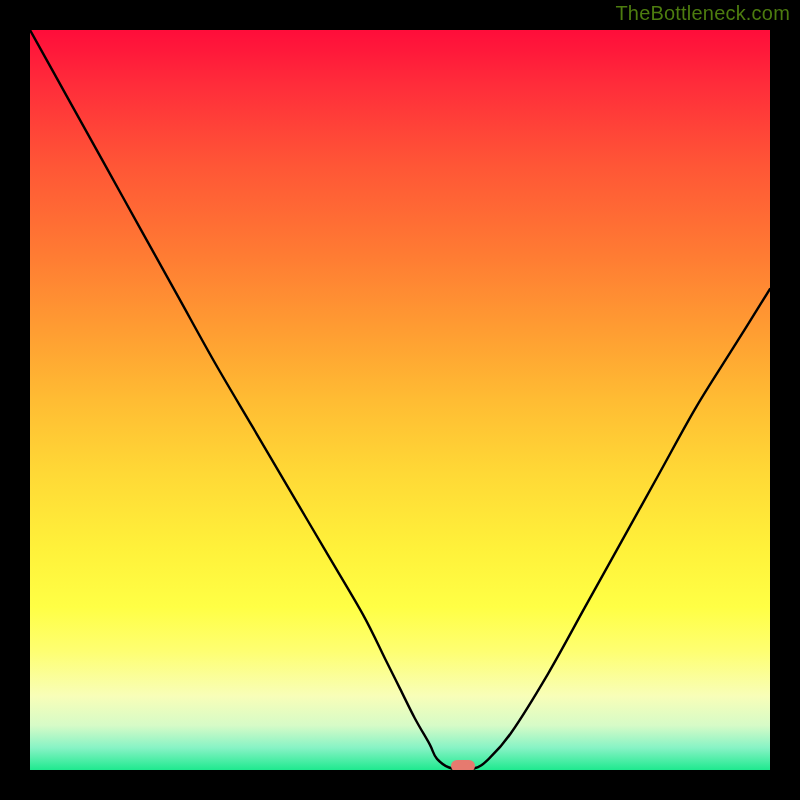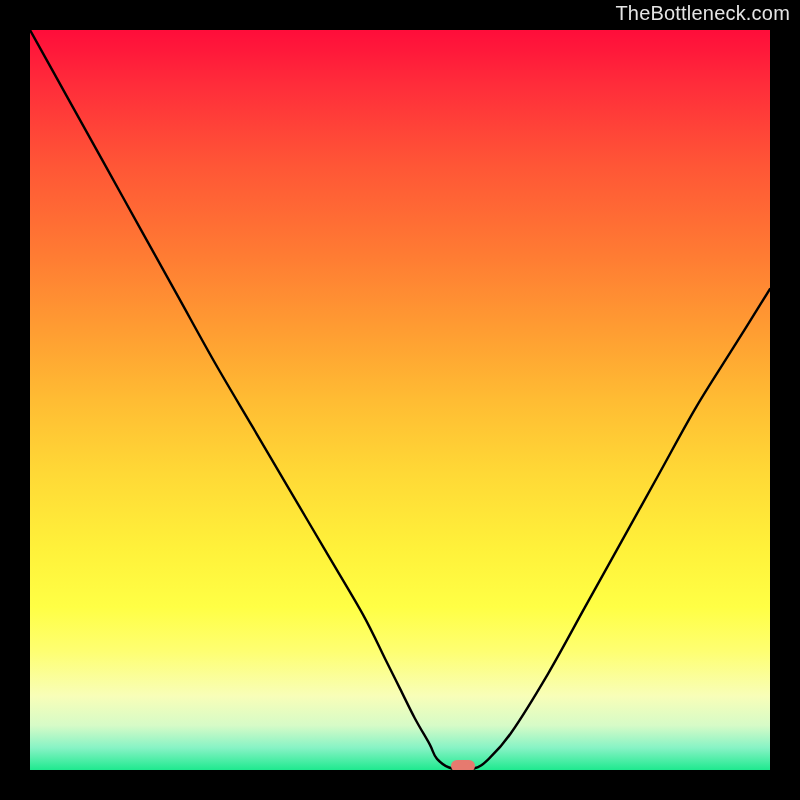--- a/index.html
+++ b/index.html
@@ -14,21 +14,21 @@
   .frame {
     position: relative;
     width: 800px;
     height: 800px;
     background: #000;
   }
   .watermark {
     position: absolute;
     top: 2px;
     right: 10px;
-    color: #e5e5e5;
+    color: #4d7c0f;
     font-size: 20px;
     font-weight: 500;
     letter-spacing: 0.2px;
     z-index: 10;
   }
   .plot-area {
     position: absolute;
     left: 30px;
     top: 30px;
     width: 740px;

